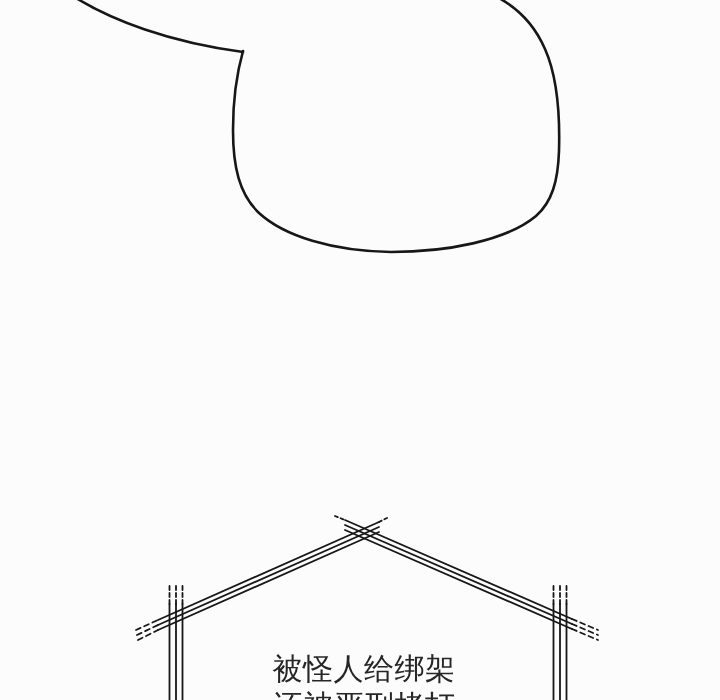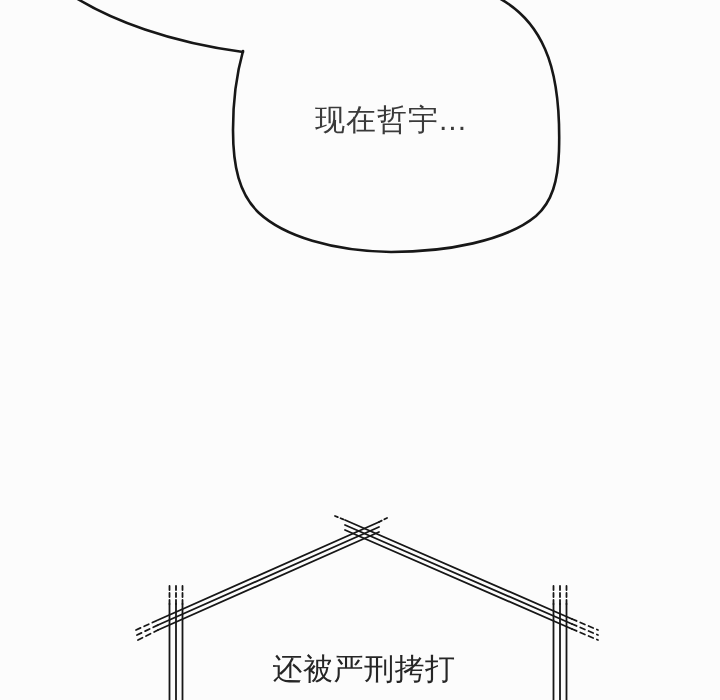--- a/index.html
+++ b/index.html
@@ -105,19 +105,19 @@
         <line x1="553.5" y1="604" x2="553.5" y2="702"></line>
         <line x1="560" y1="604" x2="560" y2="702"></line>
         <line x1="566.5" y1="604" x2="566.5" y2="702"></line>
         <line x1="553.5" y1="586" x2="553.5" y2="604" stroke-dasharray="4 3"></line>
         <line x1="560" y1="586" x2="560" y2="604" stroke-dasharray="4 3"></line>
         <line x1="566.5" y1="586" x2="566.5" y2="604" stroke-dasharray="4 3"></line>
       </g>
     </g>
   </svg>
 
-  <div class="bubble-text">现在哲宇...</div>
 
   <div class="caption">
+    <div>被怪人给绑架</div>
     <div>还被严刑拷打</div>
   </div>
 
 </div>
 
 </body></html>

